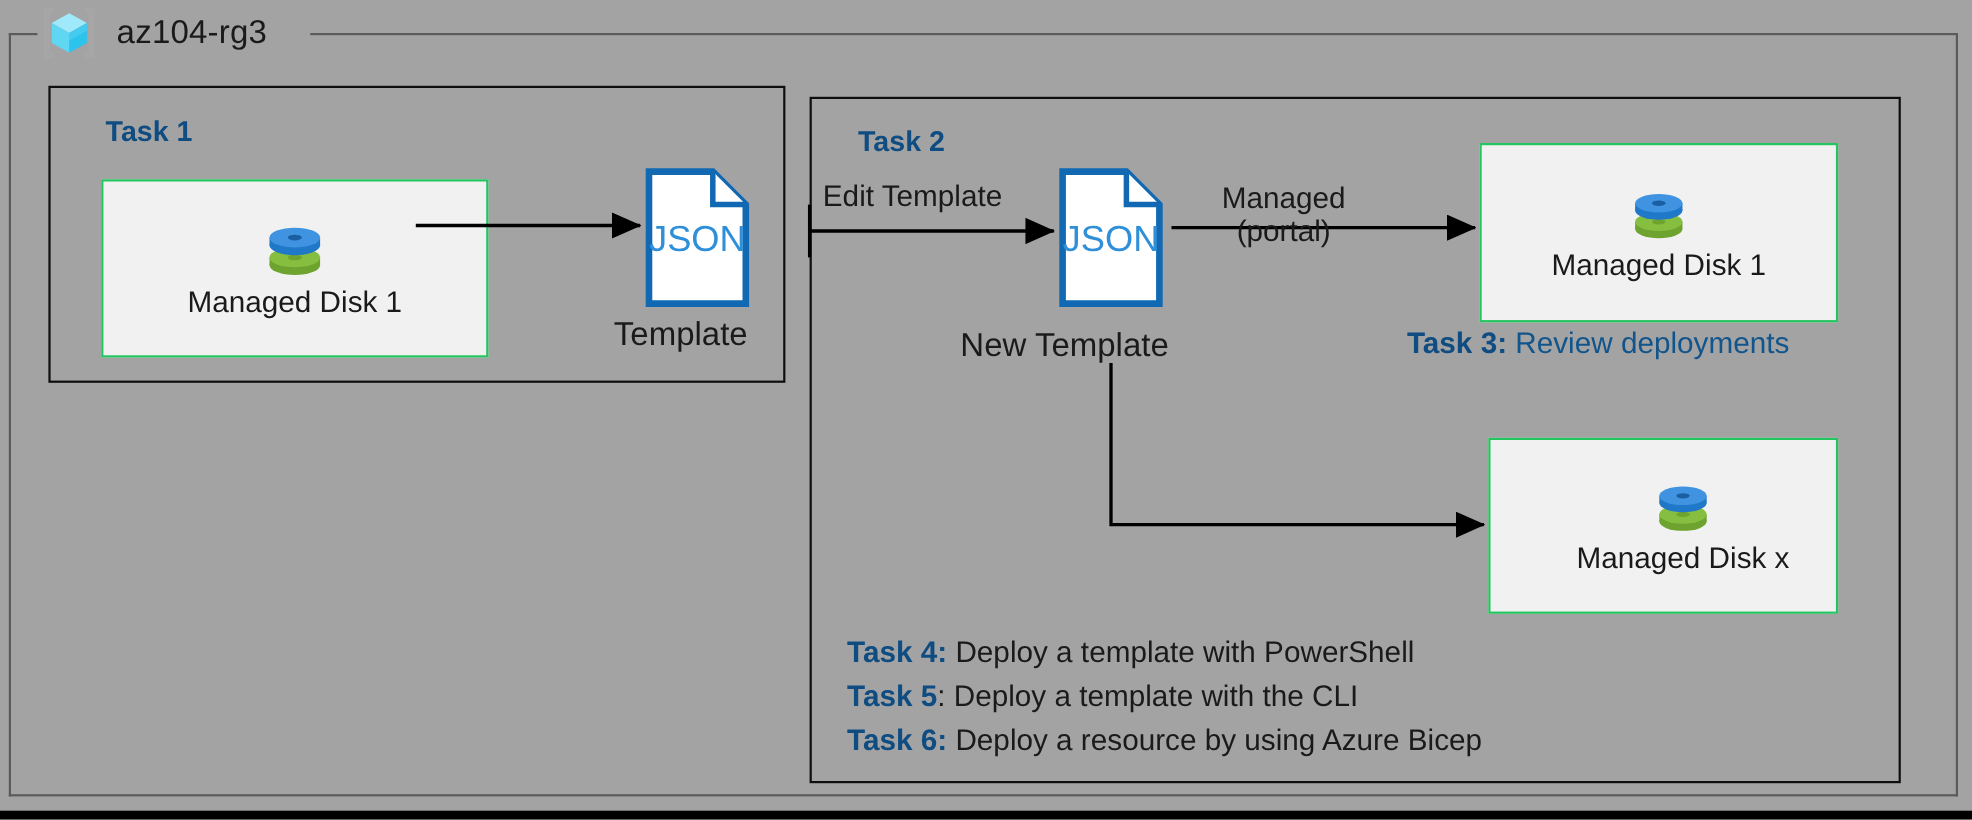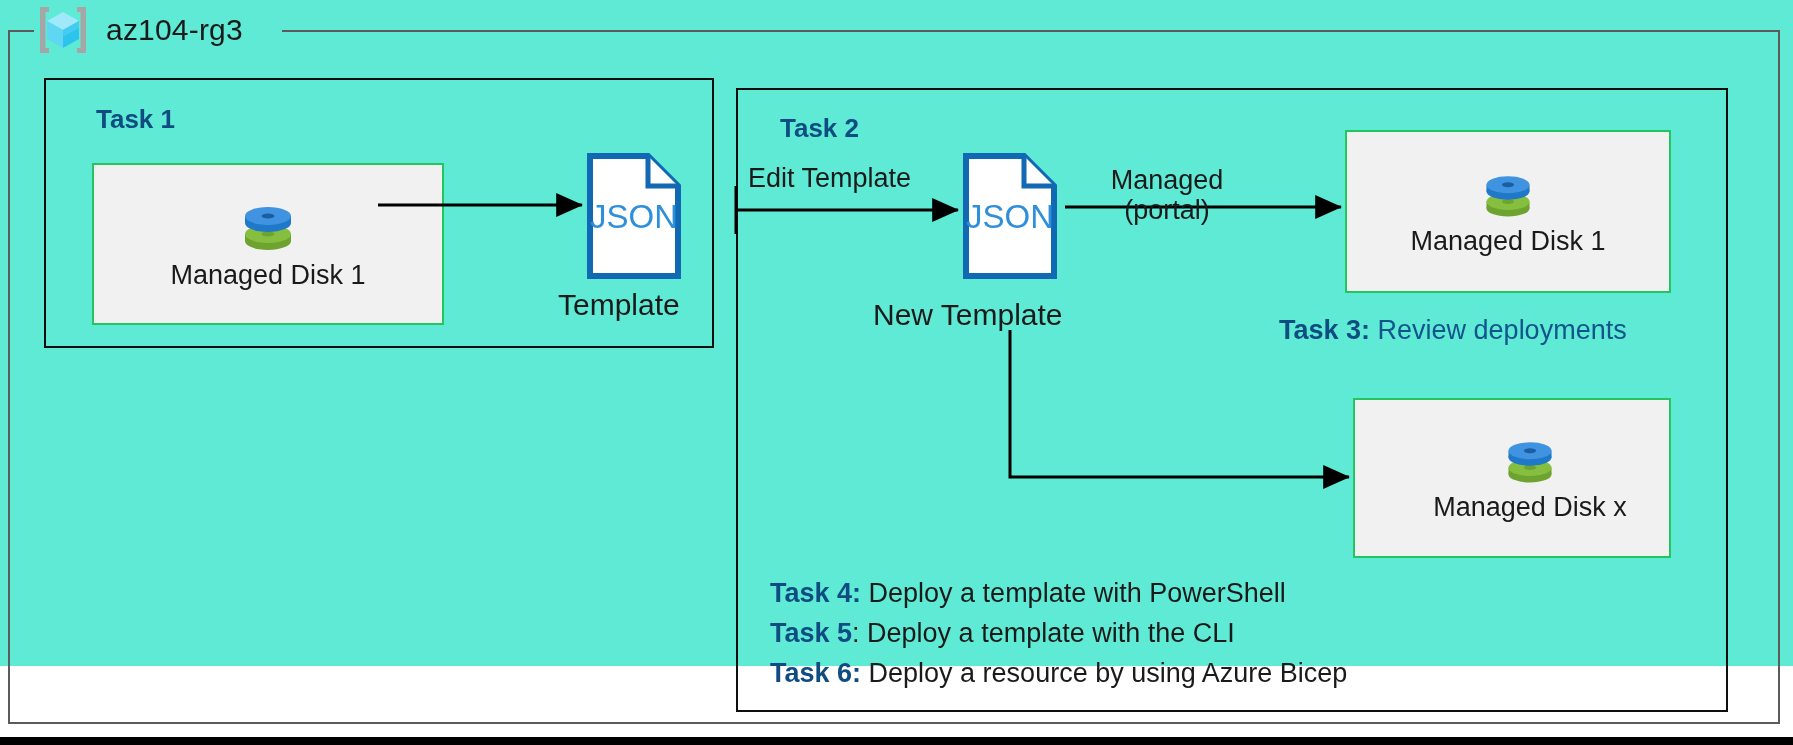--- a/index.html
+++ b/index.html
@@ -9,22 +9,22 @@
   }
   body {
     width: 1793px;
     height: 745px;
     font-family: "Liberation Sans", sans-serif;
     overflow: hidden;
   }
   #canvas {
     position: relative;
     width: 1793px;
-    height: 666px;
-    background: #5eead4;
+    height: 745px;
+    background: #a3a3a3;
   }
 
   
   .rg-frame {
     position: absolute;
     left: 8px;
     top: 30px;
     width: 1772px;
     height: 694px;
     border: 2px solid #5b5b5b;
@@ -166,21 +166,21 @@
     font-size: 27px;
     color: #1a1a1a;
     white-space: nowrap;
     line-height: 1;
   }
   .task-note .task-key {
     font-weight: bold;
     color: #0f4c81;
   }
   .task-note .task-desc-blue { color: #12558c; }
-  #task3-note { left: 1279px; top: 317px; }
+  #task3-note { left: 1279px; top: 299px; }
   #task4-note { left: 770px;  top: 580px; }
   #task5-note { left: 770px;  top: 620px; }
   #task6-note { left: 770px;  top: 660px; }
 
   
   .page-bottom {
     position: absolute;
     left: 0;
     top: 737px;
     width: 1793px;

